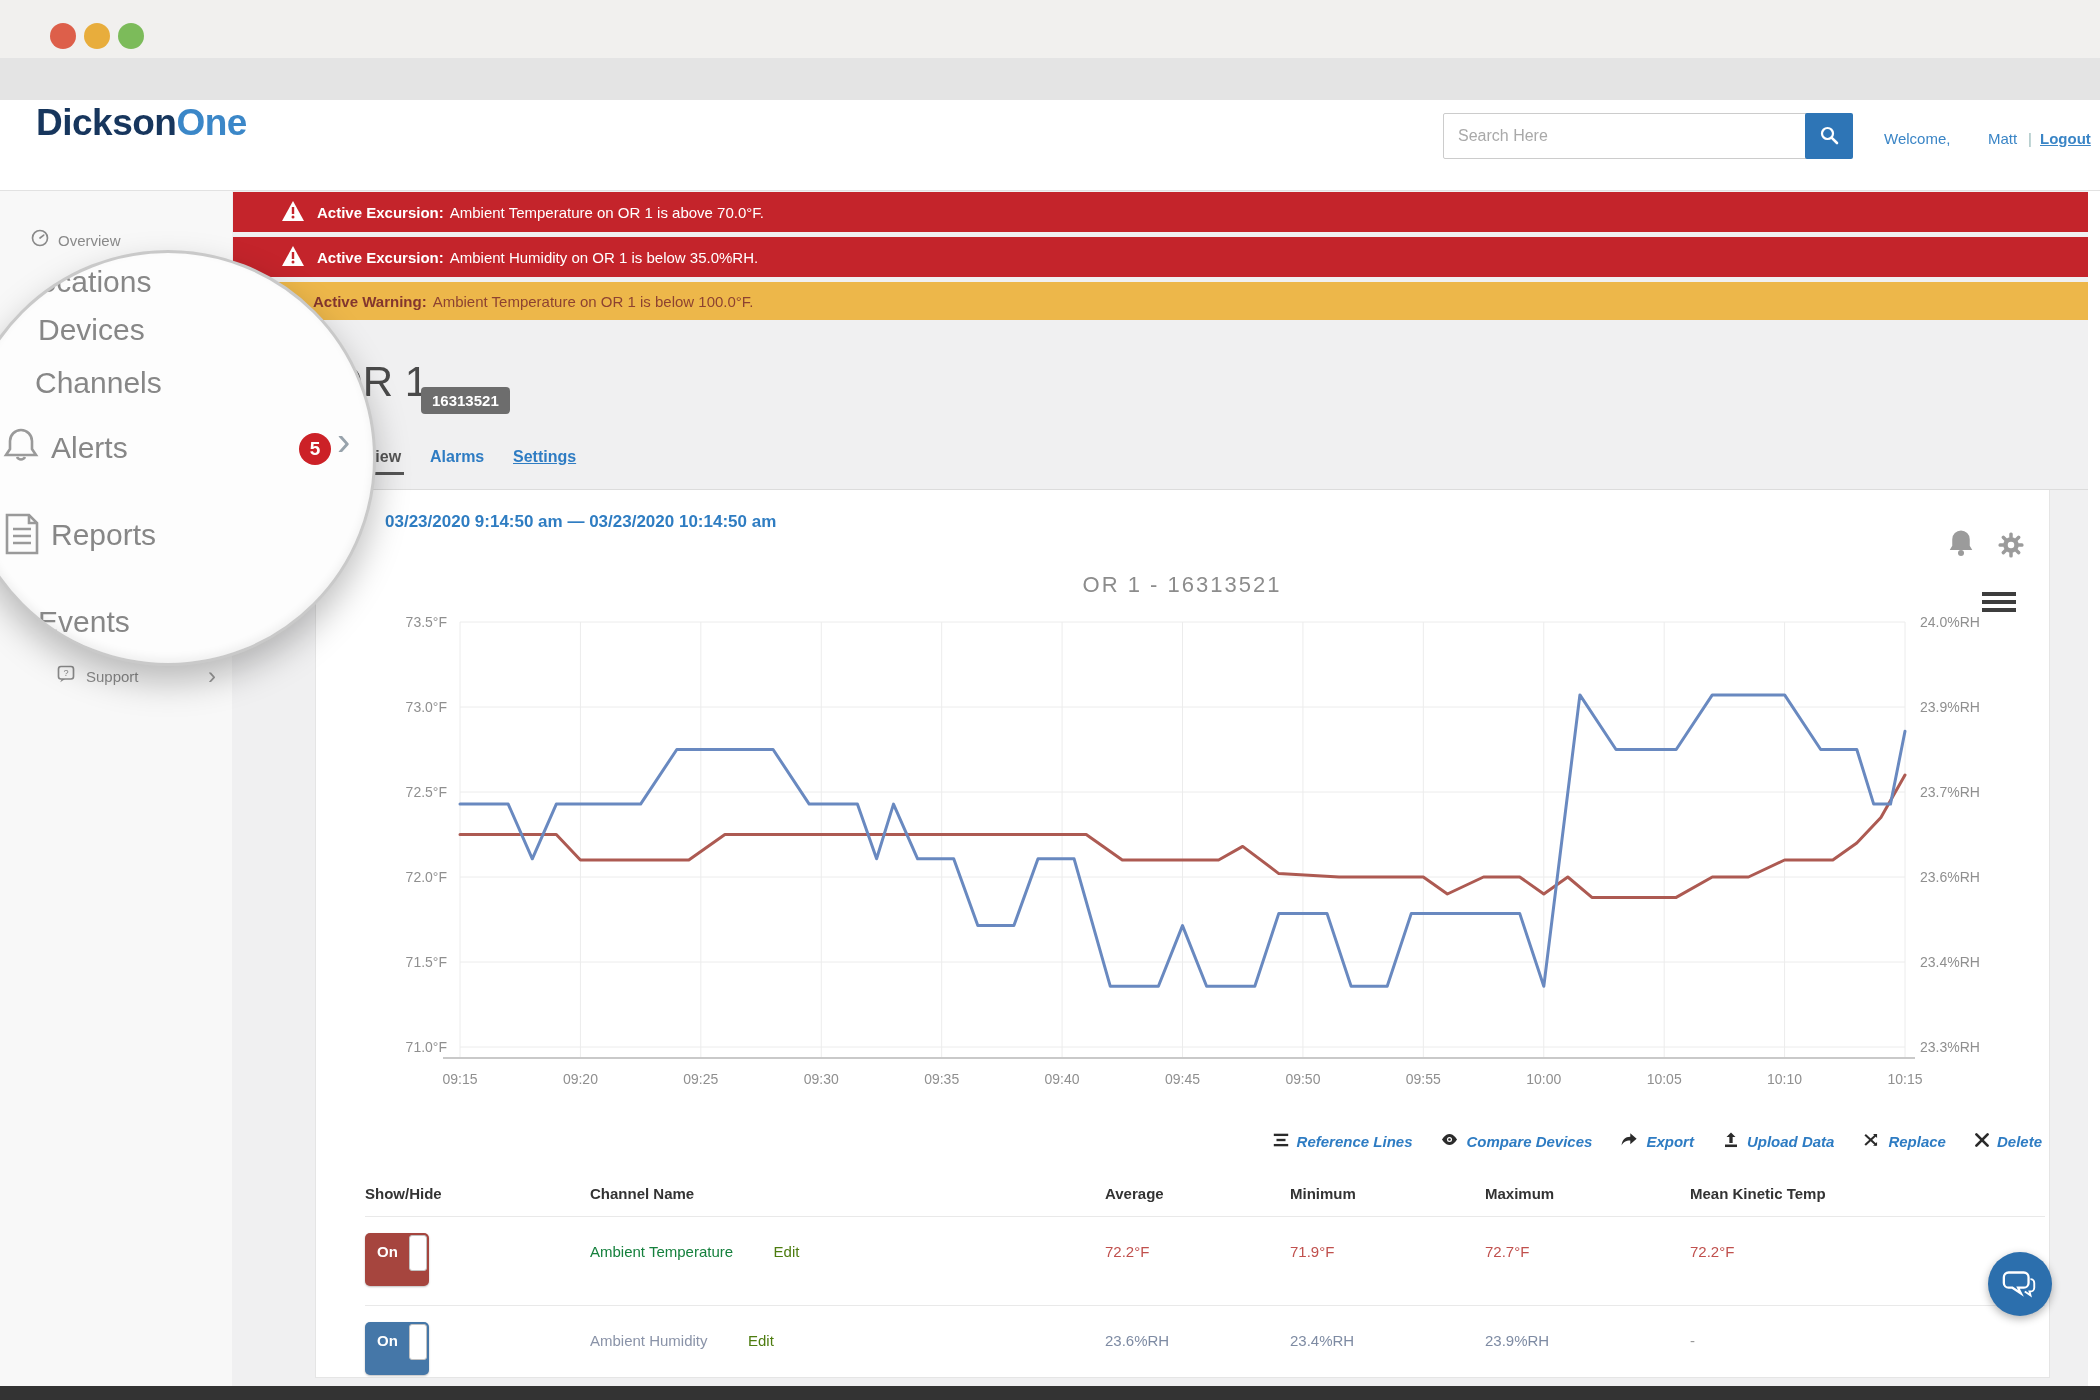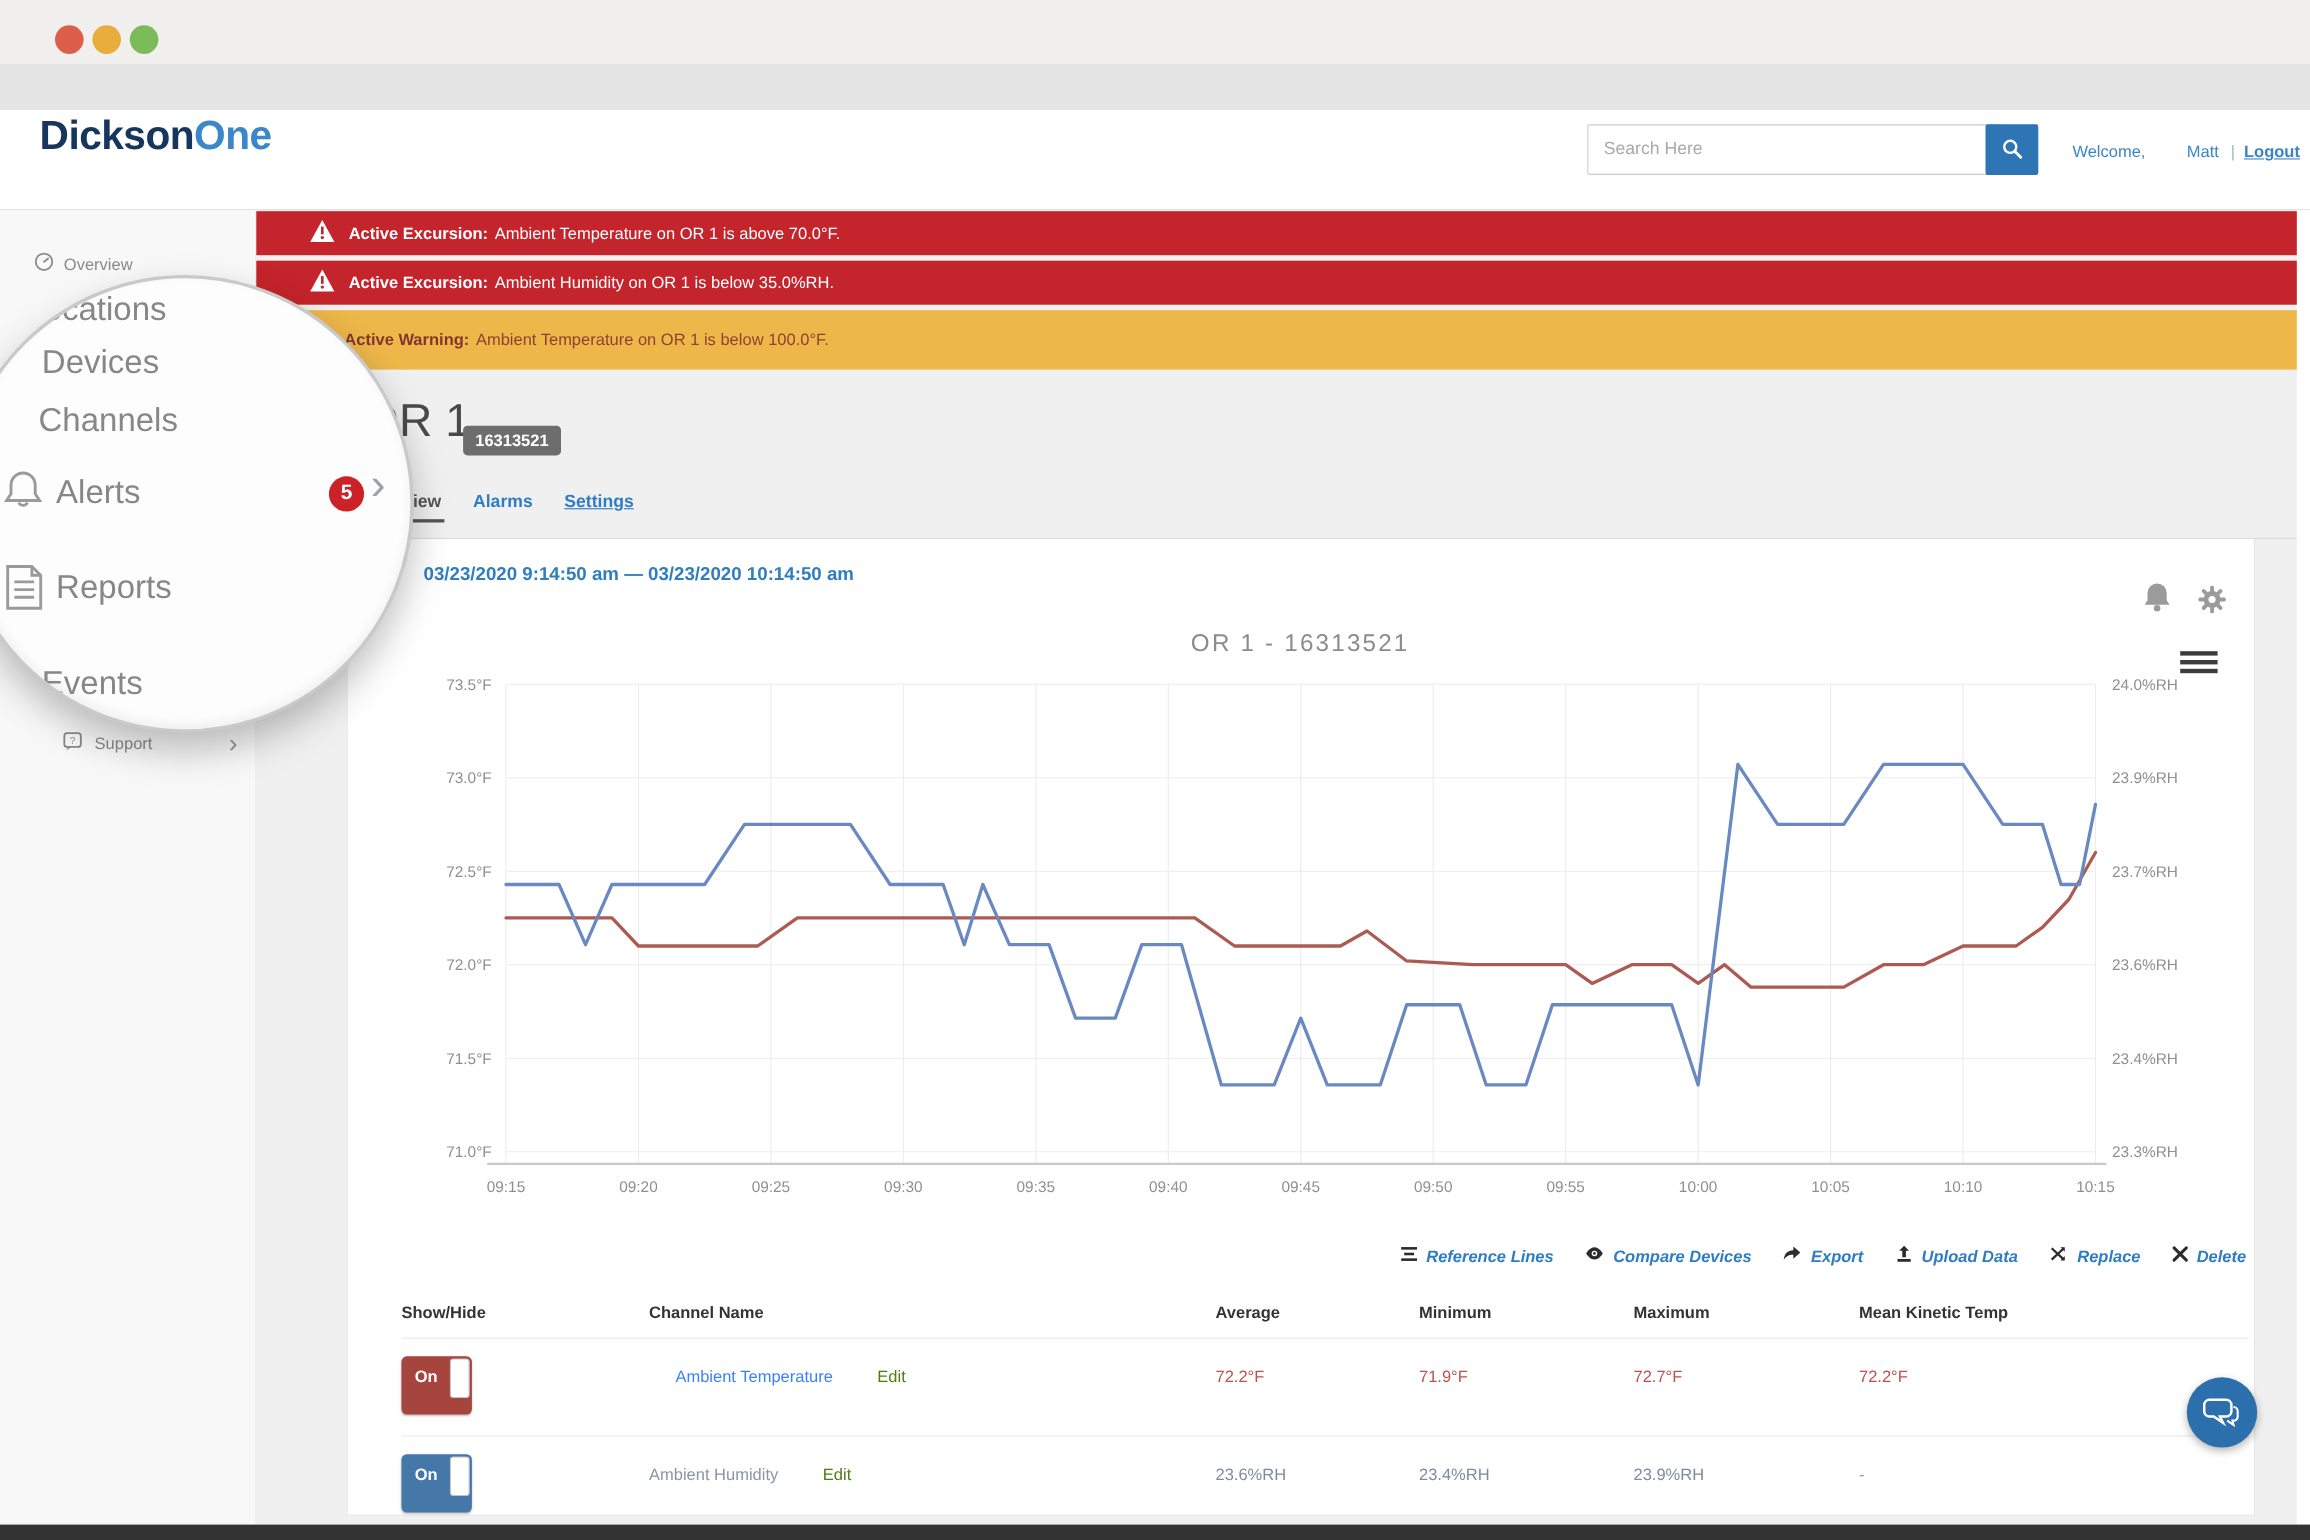--- a/index.html
+++ b/index.html
@@ -159,21 +159,21 @@
     <span>
       <svg width="24" height="22" viewBox="0 0 24 22">
           <path d="M12 1 L23 21 H1 Z" fill="#fff"></path>
           <rect x="10.8" y="7" width="2.4" height="7" fill="#c4242b"></rect>
           <circle cx="12" cy="17" r="1.5" fill="#c4242b"></circle>
         </svg>
     </span>
     <span class="b-label">Active Excursion:</span>
     <span>Ambient Humidity on OR 1 is below 35.0%RH.</span>
   </div>
-  <div class="abs banner amber" style="top:282px;height:54px;">
+  <div class="abs banner amber" style="top:282px;height:38px;">
     <span class="b-label" style="margin-left:32px;">Active Warning:</span>
     <span style="opacity:.9;">Ambient Temperature on OR 1 is below 100.0°F.</span>
   </div>
 
   <div class="abs" id="page-title">OR 1</div>
   <div class="abs" id="device-badge">16313521</div>
   <span class="abs tab active" style="left:330px;">Overview</span>
   <div class="abs" id="tab-underline"></div>
   <span class="abs tab" style="left:430px;">Alarms</span>
   <span class="abs tab" style="left:513px;text-decoration:underline;">Settings</span>
@@ -315,21 +315,21 @@
       <span class="t-head">Minimum</span>
       <span class="t-head">Maximum</span>
       <span class="t-head">Mean Kinetic Temp</span>
     </div>
     <div class="t-grid t-row row-temp">
       <div class="toggle temp">
         <span class="on">On</span>
         <span class="knob"></span>
       </div>
       <div>
-        <span class="chan-name" style="color:#3b82f6;margin-left:24px;">Ambient Temperature</span>
+        <span class="chan-name" style="color:#15803d;">Ambient Temperature</span>
         <span class="edit-link">Edit</span>
       </div>
       <span class="cell-val">72.2°F</span>
       <span class="cell-val">71.9°F</span>
       <span class="cell-val">72.7°F</span>
       <span class="cell-val">72.2°F</span>
     </div>
     <div class="t-grid t-row row-hum">
       <div class="toggle hum">
         <span class="on">On</span>

